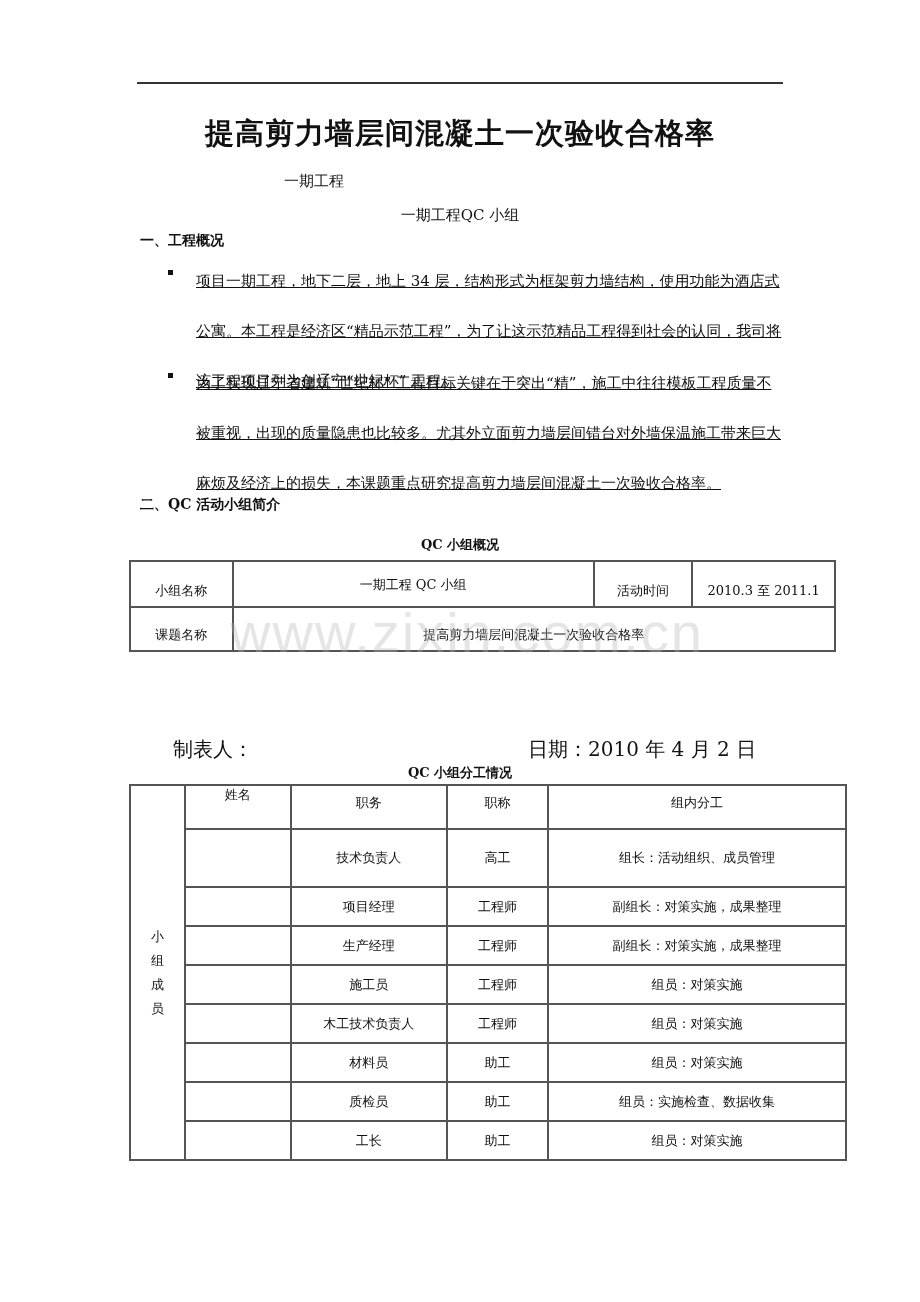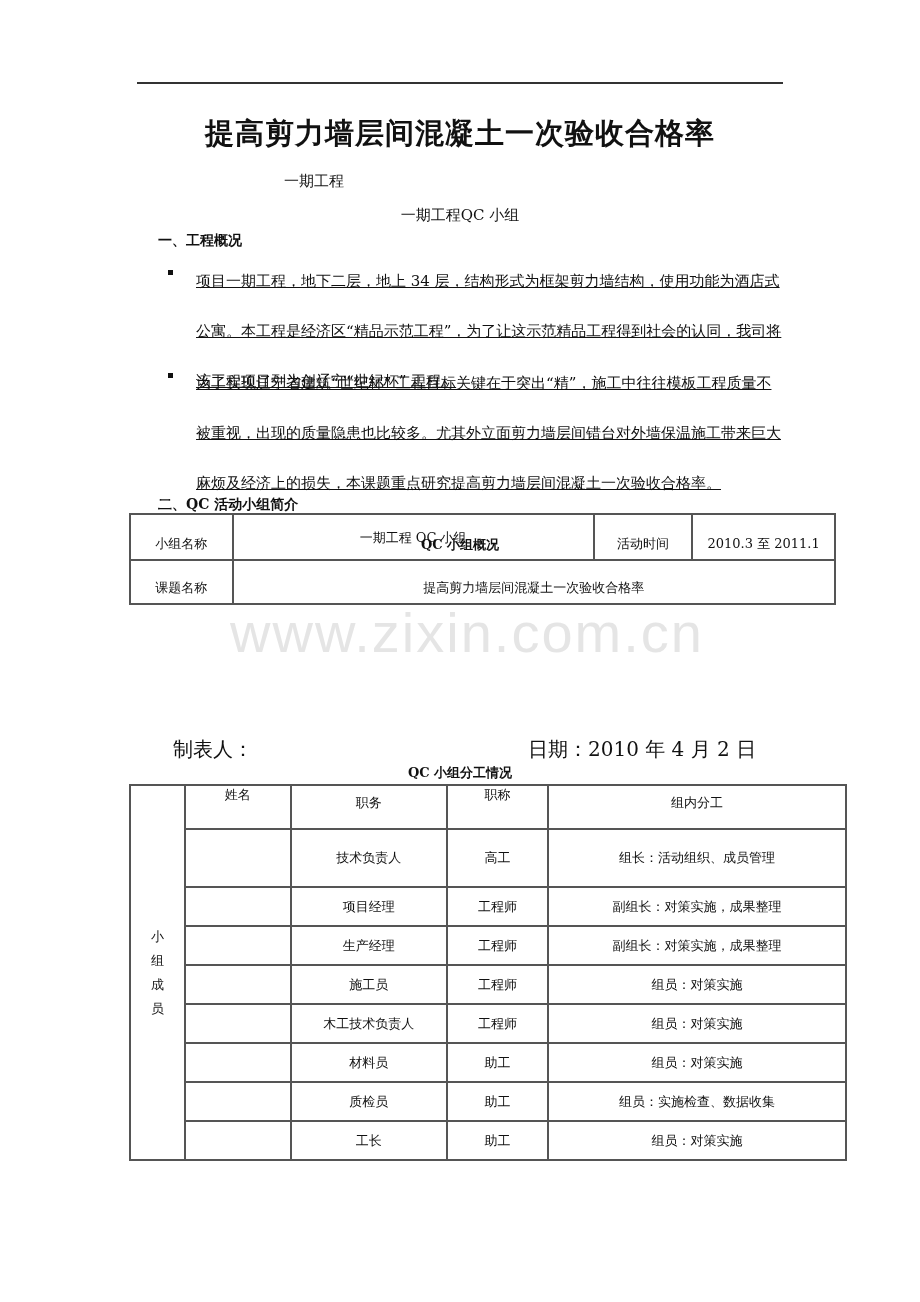--- a/index.html
+++ b/index.html
@@ -3,27 +3,27 @@
 <meta charset="utf-8">
 <style>
   html, body { margin: 0; padding: 0; background: #ffffff; }
   body { width: 920px; height: 1302px; position: relative; overflow: hidden;
          font-family: "DejaVu Serif", "Liberation Serif", serif; color: #111; }
   .rule { position: absolute; left: 137px; top: 82px; width: 646px; height: 2px; background: #333; }
   .title { position: absolute; left: 0; width: 920px; top: 114px; text-align: center;
            font-size: 29px; font-weight: bold; letter-spacing: 1px; }
   .sub1 { position: absolute; left: 284px; top: 172px; font-size: 15px; }
   .sub2 { position: absolute; left: 0; width: 920px; top: 206px; text-align: center; font-size: 15px; }
-  .h2 { position: absolute; left: 140px; font-size: 14px; font-weight: bold; margin-left: 18px; }
+  .h2 { position: absolute; left: 140px; font-size: 14px; font-weight: bold; }
   .bullet { position: absolute; left: 196px; width: 590px; font-size: 15px; line-height: 50px; text-decoration: underline; }
   .bullet-mark { position: absolute; left: 168px; width: 5px; height: 5px; background: #111; }
   .caption { position: absolute; left: 0; width: 920px; text-align: center; font-size: 13px; font-weight: bold; }
   table { position: absolute; border-collapse: collapse; font-size: 13px; }
   td { border: 2px solid #555; text-align: center; padding: 0; }
-  .t1 { left: 129px; top: 513px; width: 707px; padding-left: 20px; }
+  .t1 { left: 129px; top: 560px; width: 707px; padding-left: 20px; }
   .t2 { left: 129px; top: 784px; width: 718px; }
   .watermark { position: absolute; left: 230px; top: 600px; font-family: Liberation Sans, sans-serif;
                font-size: 56px; color: rgba(180,180,180,0.35); letter-spacing: 2px; pointer-events: none; }
   .sig { position: absolute; top: 736px; font-size: 20px; }
   .vtext { line-height: 24px; }
 </style>
 </head>
 <body>
 
 <div class="rule"></div>
@@ -78,21 +78,21 @@
       <col style="width:101px">
       <col style="width:299px">
     </colgroup>
   <tbody>
       <tr style="height:44px">
     <td rowspan="9" style="vertical-align:middle">
       <div class="vtext">小<br>组<br>成<br>员</div>
     </td>
     <td style="vertical-align:top;">姓名</td>
     <td style="vertical-align:top;padding-top:8px">职务</td>
-    <td style="vertical-align:top;">职称</td>
+    <td style="vertical-align:top;padding-top:8px">职称</td>
     <td style="vertical-align:top;padding-top:8px">组内分工</td>
   </tr>
   <tr style="height:58px">
     <td></td>
     <td>技术负责人</td>
     <td>高工</td>
     <td>组长：活动组织、成员管理</td>
   </tr>
   <tr style="height:39px">
     <td></td>

